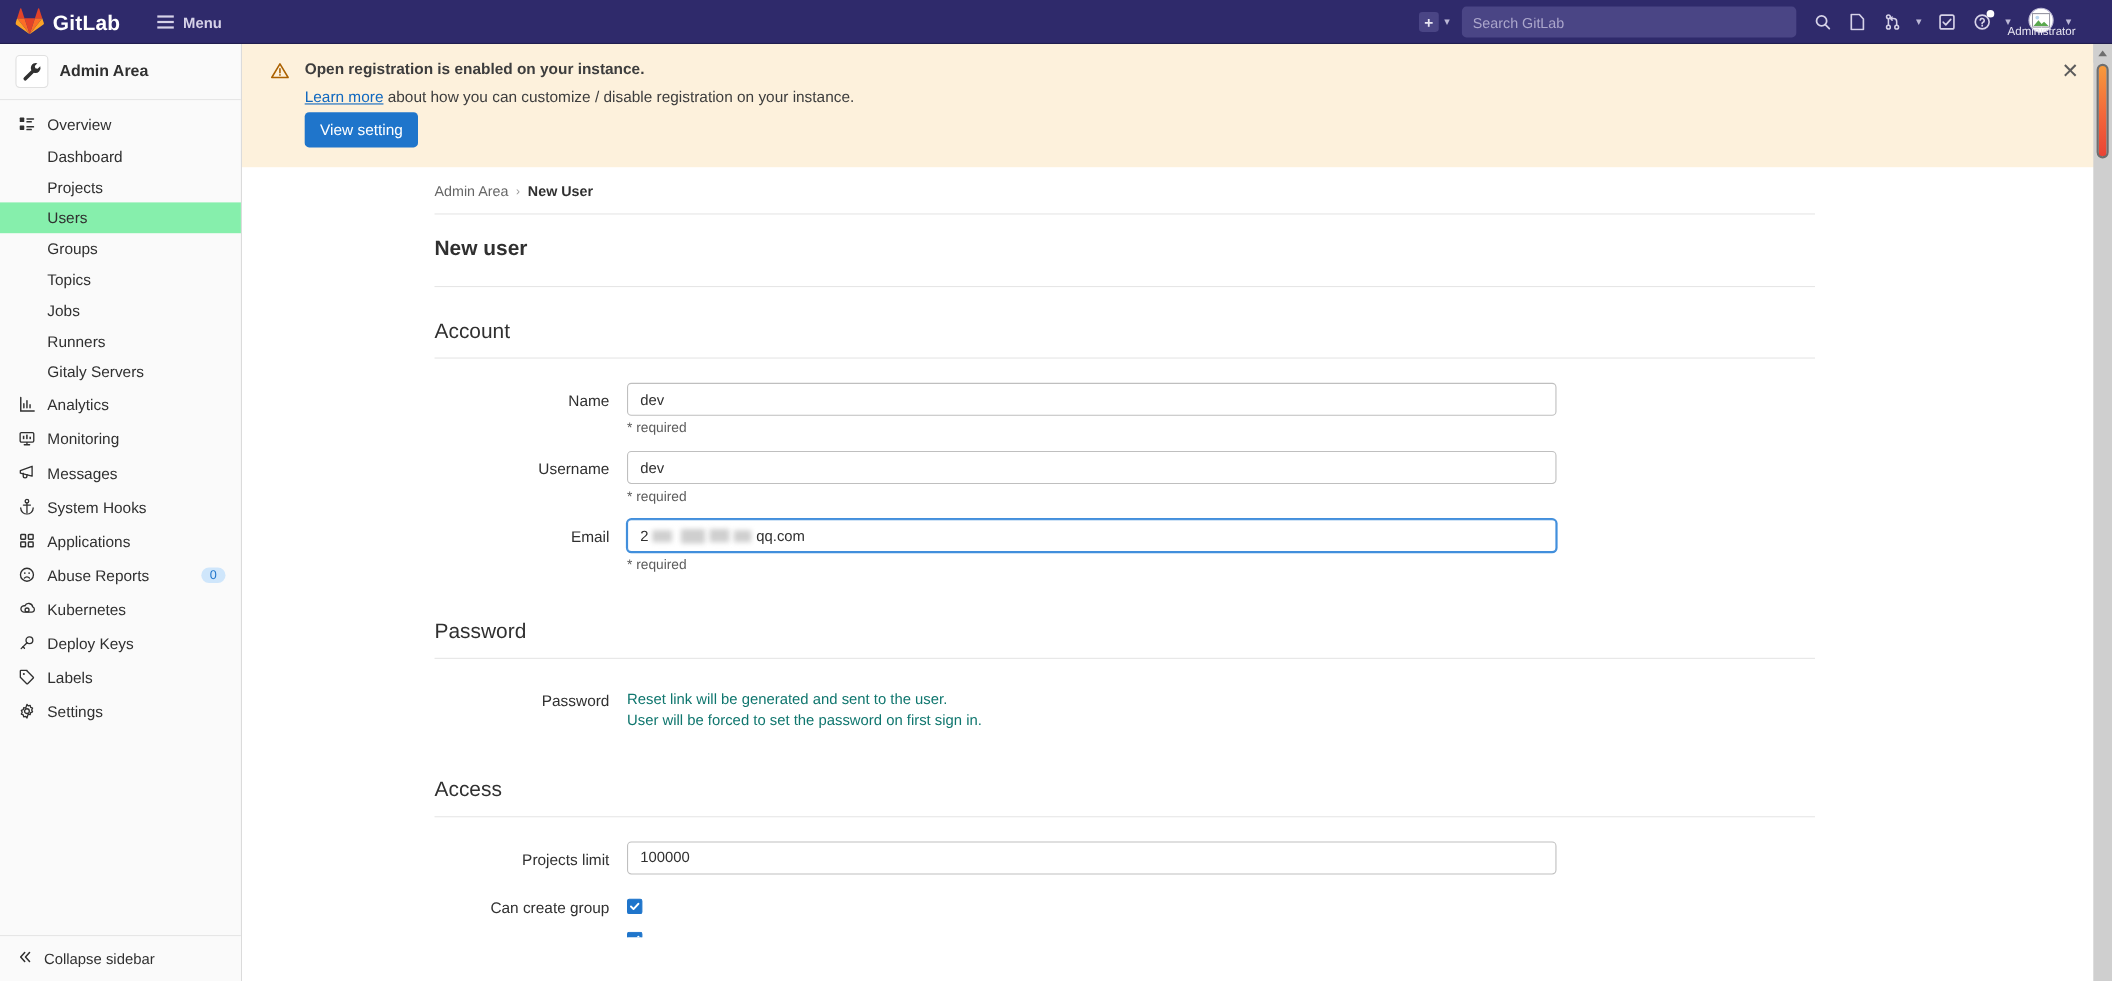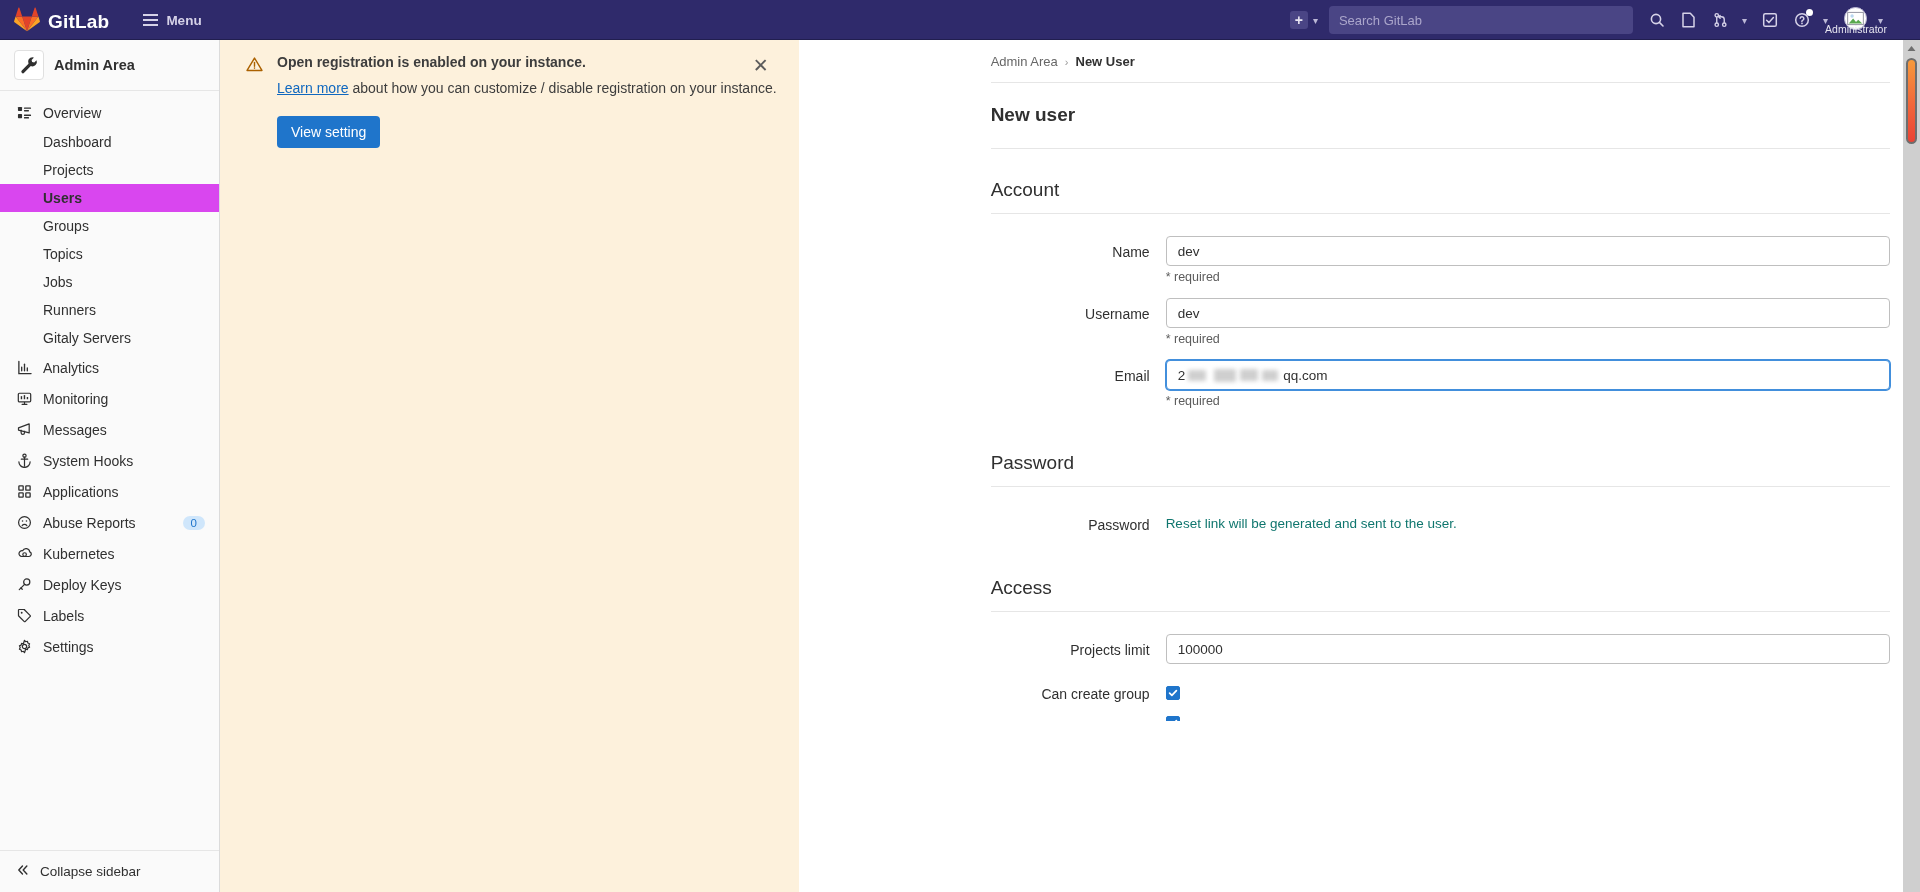--- a/index.html
+++ b/index.html
@@ -106,45 +106,45 @@
     font-size: 14px; position: relative; text-align: center;
   }
   .sb-item .sb-ico {
     width: 17px; height: 17px; display: flex; align-items: center;
     justify-content: center; flex: 0 0 17px;
   }
   .sb-sub {
     padding: 6px 14px 6px 43px; font-size: 14px; color: #303030;
     cursor: pointer; border-radius: 0;
   }
-  .sb-sub.active { background: #d946ef; font-weight: 700; }
+  .sb-sub.active { background: #86efac; font-weight: 400; }
   .sb-badge {
     margin-left: auto; background: #cfe6fb; color: #1f75cb; font-size: 11.5px;
     border-radius: 9px; padding: 1px 8px; font-weight: 500;
   }
   .sb-footer {
     border-top: 1px solid #e6e6e6; padding: 12px 14px 12px 16px;
     display: flex; align-items: center; gap: 10px; cursor: pointer;
     font-size: 13.5px; color: #303030; background: #fafafa;
   }
 
   
-  .main { flex: 1; min-width: 0; display: flex; flex-direction: row; background: #fff; gap: 17px; }
+  .main { flex: 1; min-width: 0; display: flex; flex-direction: column; background: #fff; }
 
   .alert-banner {
     background: #fdf1dc; padding: 14px 22px 18px 22px;
     display: flex; align-items: flex-start; position: relative;
     flex: 0 0 auto;
   }
   .alert-warn-ico { margin: 2px 14px 0 4px; flex: 0 0 auto; }
   .alert-body { flex: 1; }
   .alert-title {
     font-size: 14px; font-weight: 700; color: #3d3d3d; margin-bottom: 10px;
   }
-  .alert-desc { font-size: 14px; color: #3d3d3d; margin-bottom: 20px; }
+  .alert-desc { font-size: 14px; color: #3d3d3d; margin-bottom: 6px; }
   .alert-desc a { color: #1068bf; text-decoration: underline; cursor: pointer; }
   .btn-primary {
     background: #1f75cb; color: #fff; border: 0; border-radius: 4px;
     padding: 8px 14px; font-size: 14px; font-family: inherit; cursor: pointer;
     font-weight: 400;
   }
   .alert-close {
     position: absolute; right: 24px; top: 14px; background: none; border: 0;
     font-size: 19px; color: #5c5c5c; cursor: pointer; line-height: 1;
     padding: 2px 6px; font-family: inherit;
@@ -560,20 +560,21 @@
             <div class="fhint">* required</div>
           </div>
         </div>
 
         <div class="section-head">Password</div>
 
         <div class="frow">
           <div class="flabel">Password</div>
           <div class="fctrl">
             <div class="ftext-strong">Reset link will be generated and sent to the user.</div>
+            <div class="ftext-strong" style="padding-top:2px;">User will be forced to set the password on first sign in.</div>
           </div>
         </div>
 
         <div class="section-head">Access</div>
 
         <div class="frow">
           <div class="flabel">Projects limit</div>
           <div class="fctrl">
             <input class="finput" type="text" value="100000" style="">
           </div>

